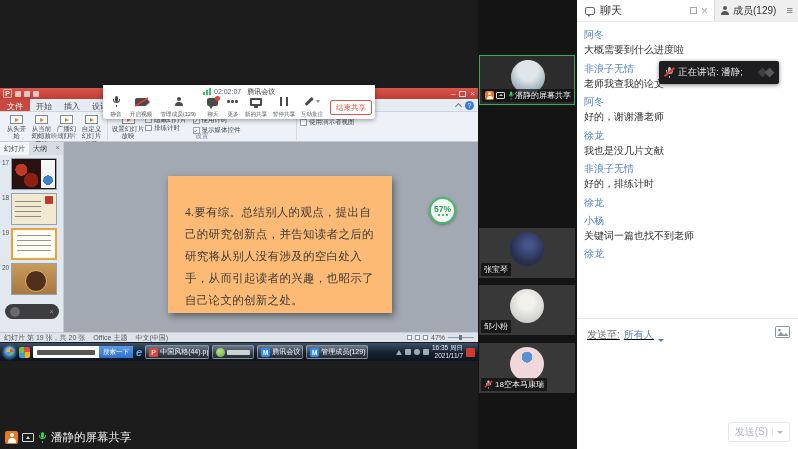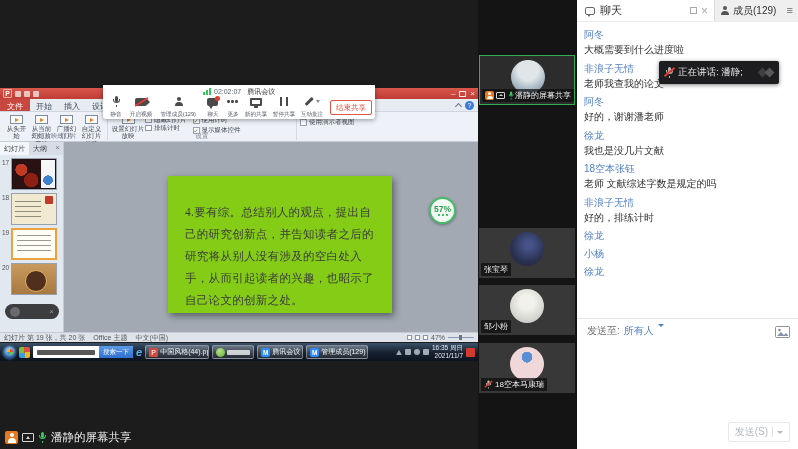--- a/index.html
+++ b/index.html
@@ -66,21 +66,21 @@
       background:repeating-linear-gradient(to bottom,#9a9a92 0 1px,transparent 1px 5px);}
   .t20{background:linear-gradient(#c89a5e,#a87840);}
   .t20::before{content:"";position:absolute;left:13px;top:6px;width:20px;height:20px;border-radius:50%;
       background:#50301d;border:1px solid #e0b060;}
   .pbubble{position:absolute;left:5px;bottom:13px;width:54px;height:15px;background:#3d3d40;border-radius:8px;
       display:flex;align-items:center;gap:3px;padding:0 5px;}
   .pbubble .av{width:10px;height:10px;border-radius:50%;background:#6a6a6e;}
   .pbubble .bx{margin-left:auto;color:#9a9a9e;font-size:8px;line-height:8px;}
 
   .canvas{flex:1;background:#a2a9b3;position:relative;}
-  .slide{position:absolute;left:104px;top:34px;width:224px;height:137px;background:#84cc16;
+  .slide{position:absolute;left:104px;top:34px;width:224px;height:137px;background:#fdba74;
       box-shadow:2px 3px 7px rgba(0,0,0,.45);}
   .slide p{margin:0;padding:25px 17px 0;font-family:"Liberation Serif","DejaVu Serif",serif;
       font-size:11.5px;line-height:1.92;color:#3b3b3b;letter-spacing:.3px;}
 
   .sbar{position:absolute;left:0;bottom:0;width:100%;height:10px;background:#dfe4ea;border-top:1px solid #c3cbd6;
       display:flex;align-items:center;gap:8px;font-size:7px;color:#555;padding:0 4px;}
   .zoomctl{margin-left:auto;display:flex;align-items:center;gap:3px;}
   .vsq{width:5px;height:5px;border:1px solid #8a99ad;background:#fff;}
   .zslider{width:26px;height:1px;background:#8a99ad;position:relative;}
   .zslider::after{content:"";position:absolute;left:11px;top:-2px;width:3px;height:5px;background:#6a7686;}
@@ -195,21 +195,21 @@
   .ch-members{width:84px;background:#efefef;border-left:1px solid #ddd;display:flex;align-items:center;gap:4px;padding:0 5px;}
   .hd-user{width:9px;height:9px;position:relative;flex:none;}
   .hd-user::before{content:"";position:absolute;left:2.5px;top:0;width:4px;height:4px;border-radius:50%;background:#555;}
   .hd-user::after{content:"";position:absolute;left:.5px;top:4.5px;width:8px;height:4px;border-radius:4px 4px 0 0;background:#555;}
   .ch-members .lbl{font-size:10px;color:#333;white-space:nowrap;}
   .hd-menu{margin-left:auto;color:#666;font-size:11px;line-height:11px;}
   .msgs{position:absolute;left:0;top:22px;width:100%;height:296px;padding:2px 10px 0 7px;overflow:hidden;}
   .mn{font-size:10px;color:#4d7ec8;margin:4px 0 1px;}
   .mt{font-size:10px;color:#303030;line-height:1.45;font-family:Liberation Serif, serif;}
   .ch-foot{position:absolute;left:0;top:318px;right:0;bottom:0;border-top:1px solid #e6e6e6;}
-  .sendto{position:absolute;left:10px;top:5px;right:8px;display:flex;align-items:flex-start;gap:4px;}
+  .sendto{position:absolute;left:10px;top:5px;right:8px;display:flex;align-items:flex-end;gap:4px;text-decoration:underline;}
   .sendto .sl{font-size:10px;color:#707070;}
   .sendto .sv{font-size:10px;color:#4d7ec8;}
   .caret-b{width:0;height:0;border-left:3px solid transparent;border-right:3px solid transparent;border-top:3.5px solid #4d7ec8;}
   .imgico{margin-left:auto;}
   .ch-input{position:absolute;left:8px;top:24px;right:8px;height:58px;border:none;outline:none;resize:none;
       font-family:inherit;font-size:10px;color:#333;background:transparent;}
   .ch-input::placeholder{color:#c8cdd2;}
   .sendbtn{position:absolute;right:8px;bottom:7px;display:flex;align-items:center;gap:4px;
       border:1px solid #e6e8ec;border-radius:2px;padding:2px 6px;background:#fff;}
   .sendbtn .st{font-size:10px;color:#b3b8bf;}
@@ -554,32 +554,29 @@
       </div>
       <div class="msg">
         <div class="mn">阿冬</div>
         <div class="mt">好的，谢谢潘老师</div>
       </div>
       <div class="msg">
         <div class="mn">徐龙</div>
         <div class="mt">我也是没几片文献</div>
       </div>
       <div class="msg">
-        <div class="mn">18空本张钰</div>
-        <div class="mt">老师 文献综述字数是规定的吗</div>
-      </div>
-      <div class="msg">
         <div class="mn">非浪子无情</div>
         <div class="mt">好的，排练计时</div>
       </div>
       <div class="msg">
         <div class="mn">徐龙</div>
       </div>
       <div class="msg">
         <div class="mn">小杨</div>
+        <div class="mt">关键词一篇也找不到老师</div>
       </div>
       <div class="msg">
         <div class="mn">徐龙</div>
 
       </div>
     </div>
 
     <div class="ch-foot">
       <div class="sendto">
         <span class="sl">发送至:</span>

